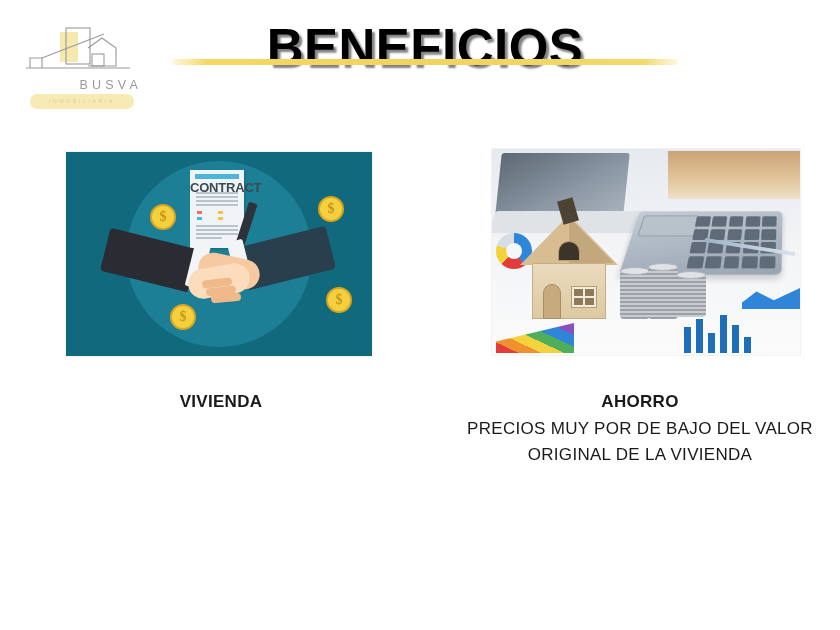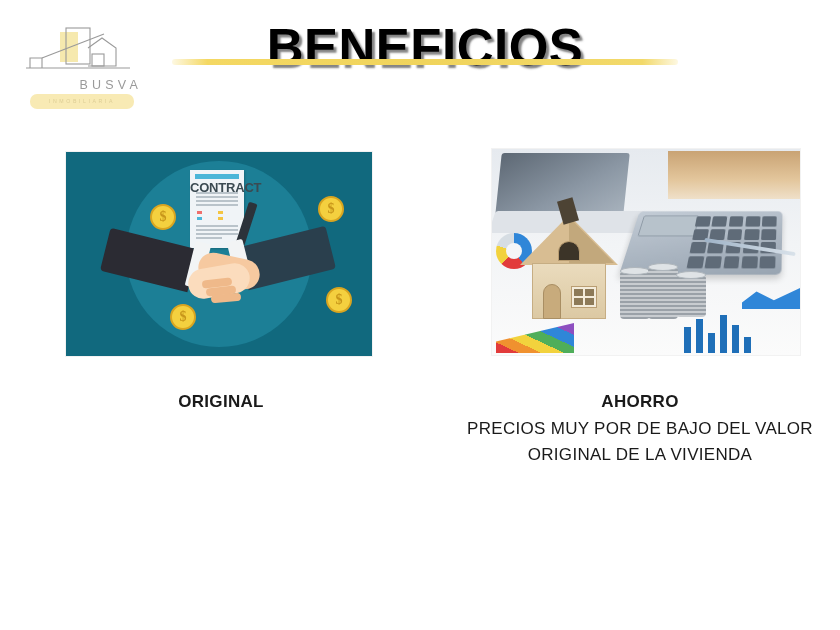--- a/index.html
+++ b/index.html
@@ -606,19 +606,19 @@
   <div class="chart-bar" id="bar-3"></div>
   <div class="chart-bar" id="bar-4"></div>
   <div class="chart-bar" id="bar-5"></div>
   <div class="chart-bar" id="bar-6"></div>
   <div id="wave-blue"></div>
   <div id="rainbow-chart"></div>
   <div id="photo-blur"></div>
 </div>
 
 <div class="caption" id="caption-left">
-  <span class="caption-title">ORIGINAL</span>
+  <span class="caption-title">VIVIENDA</span>
 </div>
 
 <div class="caption" id="caption-right">
   <span class="caption-title">AHORRO</span>
   <span class="caption-body">PRECIOS MUY POR DE BAJO DEL VALOR ORIGINAL DE LA VIVIENDA</span>
 </div>
 
 </body></html>

